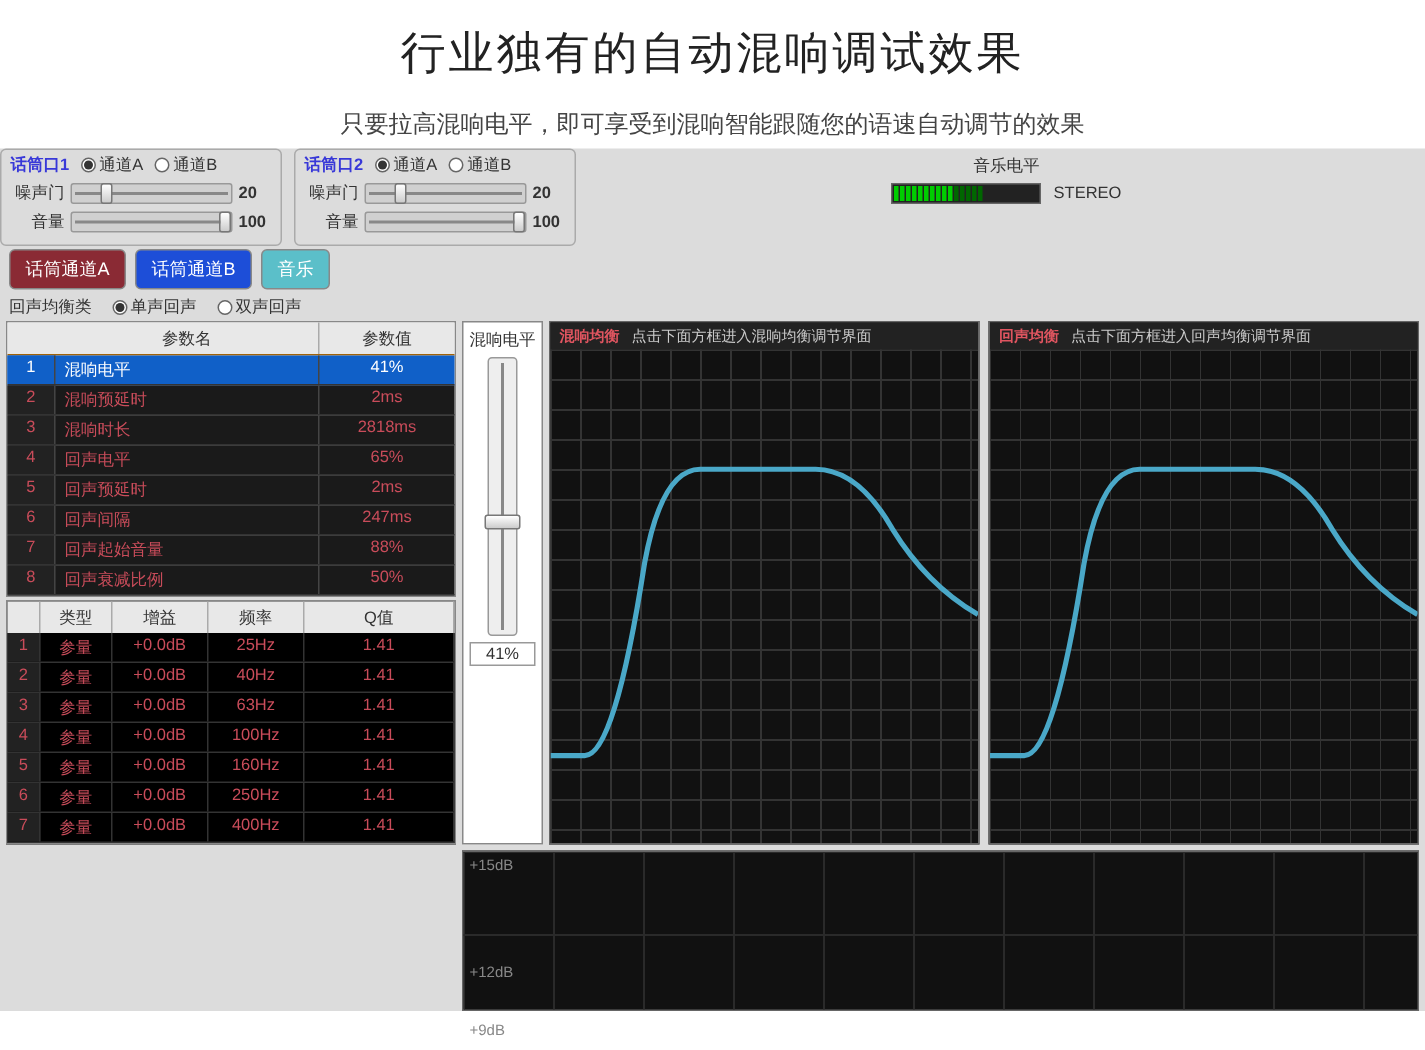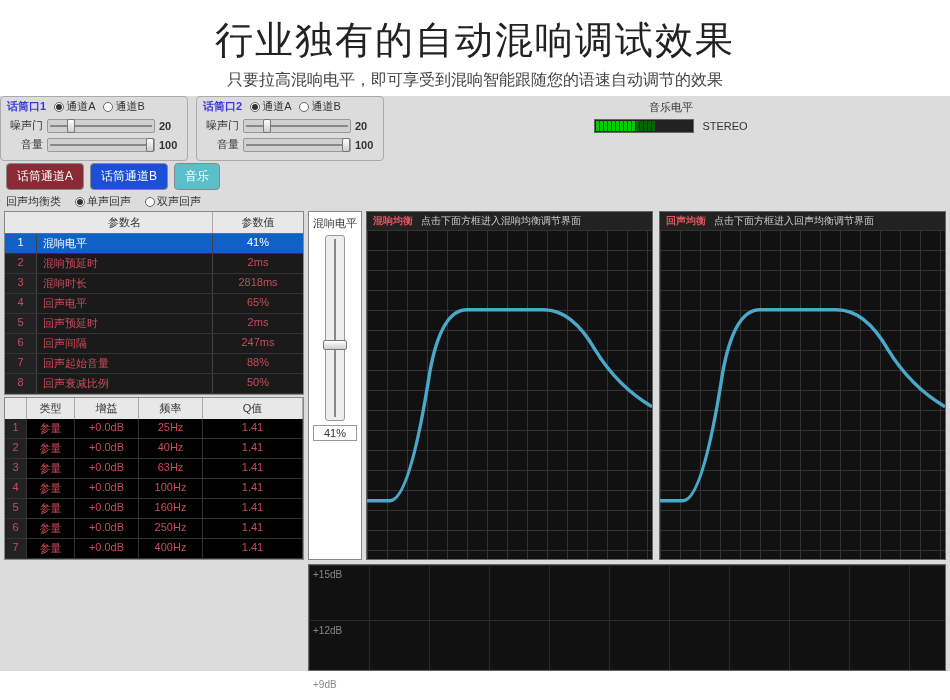--- a/index.html
+++ b/index.html
@@ -1,19 +1,19 @@
 <!DOCTYPE html>
 <html><head>
 <meta charset="utf-8">
 <style>
 * { box-sizing: border-box; margin: 0; padding: 0; font-family: "Microsoft YaHei", Arial, sans-serif; }
 body { width: 950px; height: 700px; background: #fff; overflow: hidden; }
 .header { text-align: center; padding: 15px 0 5px; }
-.header h1 { font-size: 38px; font-weight: 400; color: #222; letter-spacing: 2px; }
-.header p { font-size: 16px; color: #444; margin-top: 4px; }
+.header h1 { font-size: 30px; font-weight: 400; color: #222; letter-spacing: 2px; }
+.header p { font-size: 16px; color: #444; margin-top: 17px; }
 .app { background: #dcdcdc; height: 575px; display: flex; flex-direction: column; font-size: 11px; color: #333; }
 .top-row { display: flex; padding: 0; gap: 8px; }
 .mic-box { background: #dcdcdc; border: 1px solid #aaa; border-radius: 4px; padding: 2px 6px 4px; width: 188px; }
 .mic-header { display: flex; align-items: center; gap: 4px; margin-bottom: 2px; }
 .mic-header .title { color: #3838d8; font-weight: bold; }
 .radio { display: inline-flex; align-items: center; gap: 2px; margin-left: 4px; }
 .radio-dot { width: 10px; height: 10px; border: 1px solid #666; border-radius: 50%; display: inline-block; background: #fff; }
 .radio-dot.on::after { content: ""; display: block; width: 6px; height: 6px; background: #333; border-radius: 50%; margin: 1px; }
 .slider-row { display: flex; align-items: center; gap: 4px; margin: 4px 0; }
 .slider-row .label { width: 36px; text-align: right; }
@@ -332,17 +332,17 @@
         <svg class="curve" viewBox="0 0 100 100" preserveAspectRatio="none">
           <path d="M 0 95 L 8 95 Q 15 95 22 50 Q 26 28 35 28 L 62 28 Q 72 28 80 42 Q 88 55 100 62" fill="none" stroke="#4aa8c8" stroke-width="1.2"></path>
         </svg>
       </div>
     </div>
   </div>
 
   <div class="bottom-chart">
     <div class="grid2"></div>
     <div class="ytick" style="top:4px">+15dB</div>
-    <div class="ytick" style="top:60px">+12dB</div>
+    <div class="ytick" style="top:75px">+12dB</div>
     <div class="ytick" style="top:114px">+9dB</div>
   </div>
 
 </div>
 
 </body></html>

